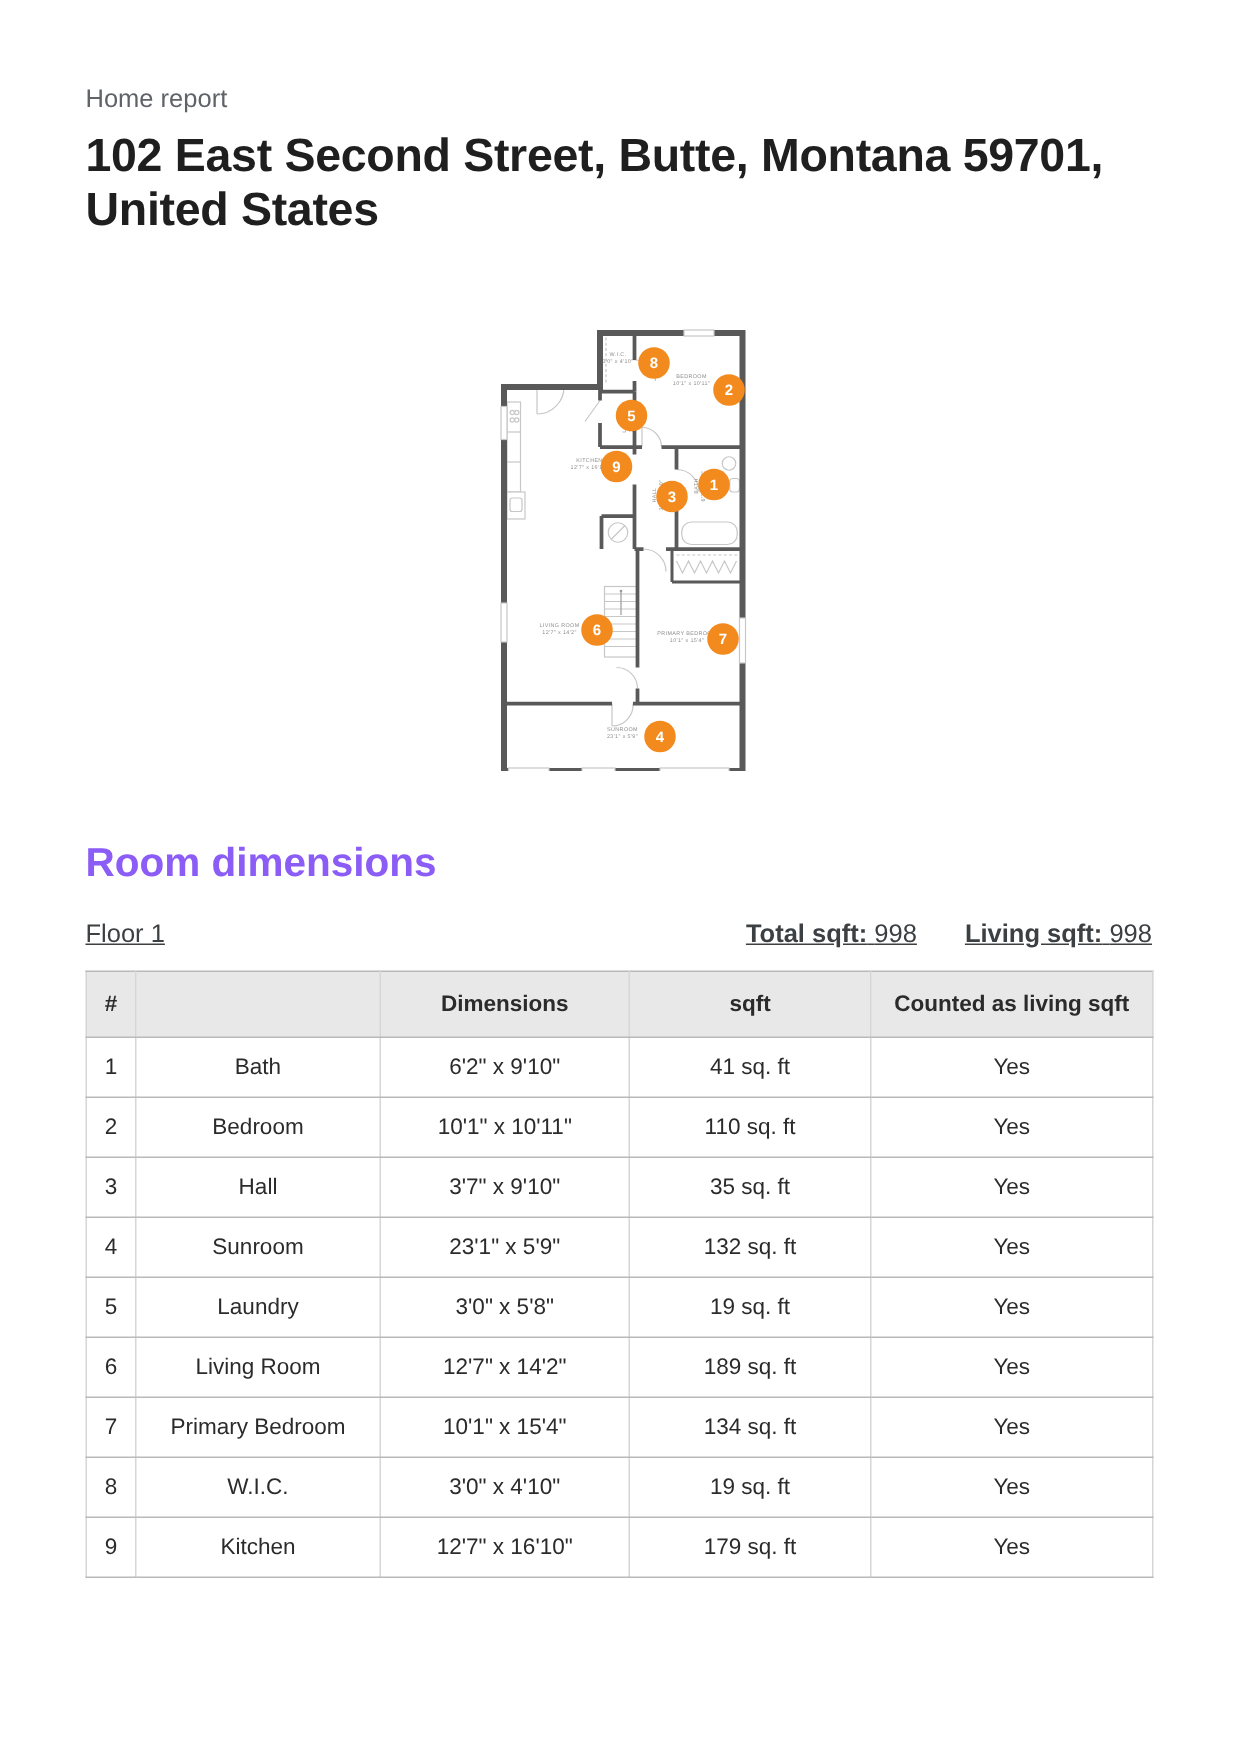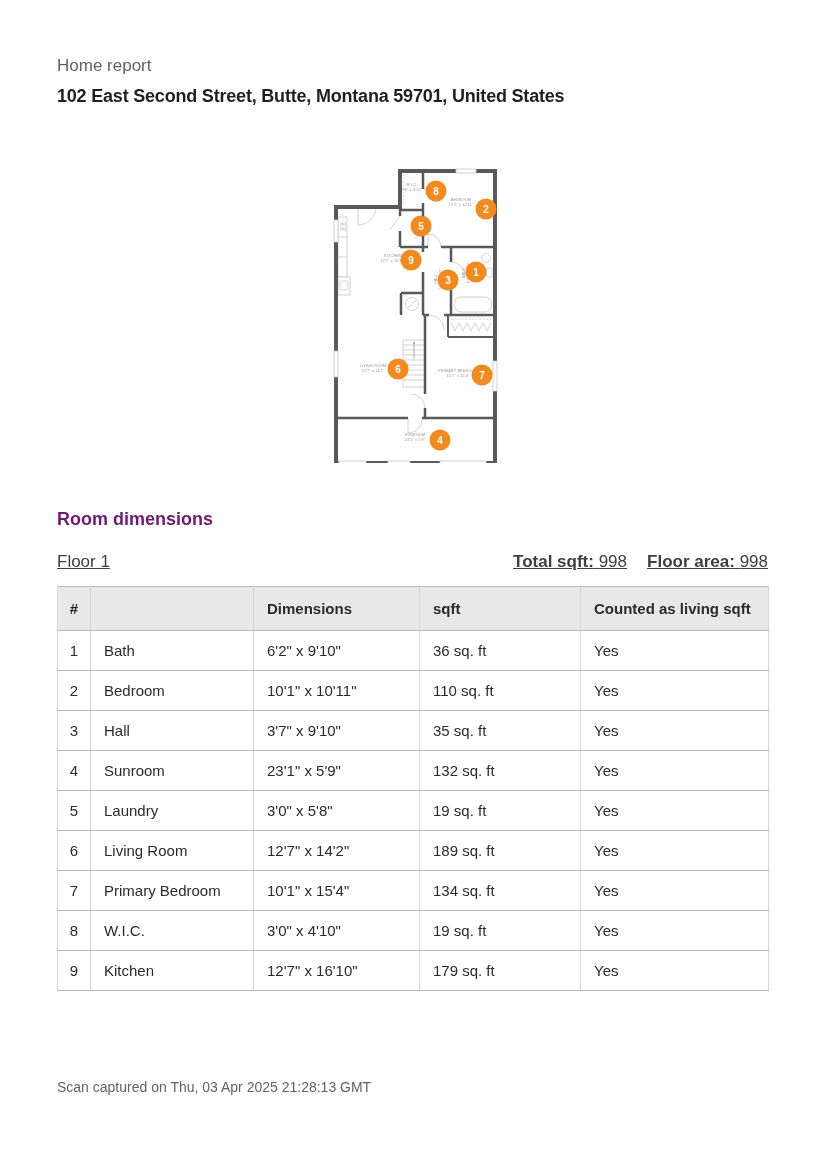--- a/index.html
+++ b/index.html
@@ -5,42 +5,42 @@
   * { margin:0; padding:0; box-sizing:border-box; }
   html,body { background:#ffffff; }
   body {
     width:825px; height:1166px; overflow:hidden;
     font-family:"Liberation Sans", sans-serif;
     color:#202124;
   }
   .page { padding:0 57px;margin-top:24px; }
 
   .report-label { margin-top:56px; font-size:17px; color:#5f6368; }
-  .address { margin-top:10px; font-size:18px; font-weight:700; color:#1f1f1f; letter-spacing:-0.2px; }
+  .address { margin-top:10px; font-size:31px; font-weight:700; color:#1f1f1f; letter-spacing:-0.2px; }
 
   .floorplan-wrap { margin-top:54px; height:302px; display:flex; justify-content:center; }
   svg text { font-family:"Liberation Sans", sans-serif; }
   .room-label text { font-size:3.6px; fill:#8e8e8e; letter-spacing:0.25px; }
   .marker-num { font-size:10px; font-weight:700; fill:#ffffff; }
 
-  .section-title { margin-top:46px; font-size:18px; font-weight:700; color:#701a75; }
+  .section-title { margin-top:46px; font-size:27px; font-weight:700; color:#8b5cf6; }
 
   .floor-row { margin-top:22px; display:flex; justify-content:space-between; align-items:baseline;
                font-size:17px; color:#3c4043;text-decoration:underline; }
-  .totals { display:flex; gap:20px; }
+  .totals { display:flex; gap:32px; }
   .totals .lbl { font-weight:700; color:#3c4043; }
   .totals .val { font-weight:400; }
 
   table.room-table { margin-top:14px; width:100%; border-collapse:collapse;
                      font-size:15px; color:#2b2b2b; table-layout:fixed;
                      border:1px solid #b5b5b5; }
   .room-table th, .room-table td {
     border-left:1px solid #d6d6d6; border-right:1px solid #d6d6d6;
     border-top:1px solid #b9b9b9; border-bottom:1px solid #b9b9b9;
-    padding:0 13px; text-align:left; font-weight:400; vertical-align:middle;
+    padding:0 13px; text-align:center; font-weight:400; vertical-align:middle;
   }
   .room-table th { background:#e8e8e8; font-weight:700; height:44px; }
   .room-table td { height:40px; }
   .room-table .col-num { text-align:center; padding:0 4px; }
 
   .footer-note { margin-top:88px; font-size:14px; color:#5f6368; }
 </style>
 </head>
 <body>
 
@@ -223,21 +223,21 @@
   <h2 class="section-title">Room dimensions</h2>
 
   <div class="floor-row">
     <div class="floor-name">Floor 1</div>
     <div class="totals">
       <span>
         <span class="lbl">Total sqft:</span>
         <span class="val">998</span>
       </span>
       <span>
-        <span class="lbl">Floor area:</span>
+        <span class="lbl">Living sqft:</span>
         <span class="val">998</span>
       </span>
     </div>
   </div>
 
   <table class="room-table">
     <colgroup>
       <col style="width:33px">
         <col style="width:163px">
         <col style="width:166px">
@@ -251,21 +251,21 @@
           <th class="">Dimensions</th>
           <th class="">sqft</th>
           <th class="">Counted as living sqft</th>
         </tr>
     </thead>
     <tbody>
         <tr>
           <td class="col-num">1</td>
           <td class="col-name">Bath</td>
           <td class="col-dims">6'2" x 9'10"</td>
-          <td class="col-sqft">36 sq. ft</td>
+          <td class="col-sqft">41 sq. ft</td>
           <td class="col-living">Yes</td>
         </tr>
         <tr>
           <td class="col-num">2</td>
           <td class="col-name">Bedroom</td>
           <td class="col-dims">10'1" x 10'11"</td>
           <td class="col-sqft">110 sq. ft</td>
           <td class="col-living">Yes</td>
         </tr>
         <tr>
@@ -313,15 +313,14 @@
         <tr>
           <td class="col-num">9</td>
           <td class="col-name">Kitchen</td>
           <td class="col-dims">12'7" x 16'10"</td>
           <td class="col-sqft">179 sq. ft</td>
           <td class="col-living">Yes</td>
         </tr>
       </tbody>
   </table>
 
-  <div class="footer-note">Scan captured on Thu, 03 Apr 2025 21:28:13 GMT</div>
 
 </div>
 
 </body></html>

